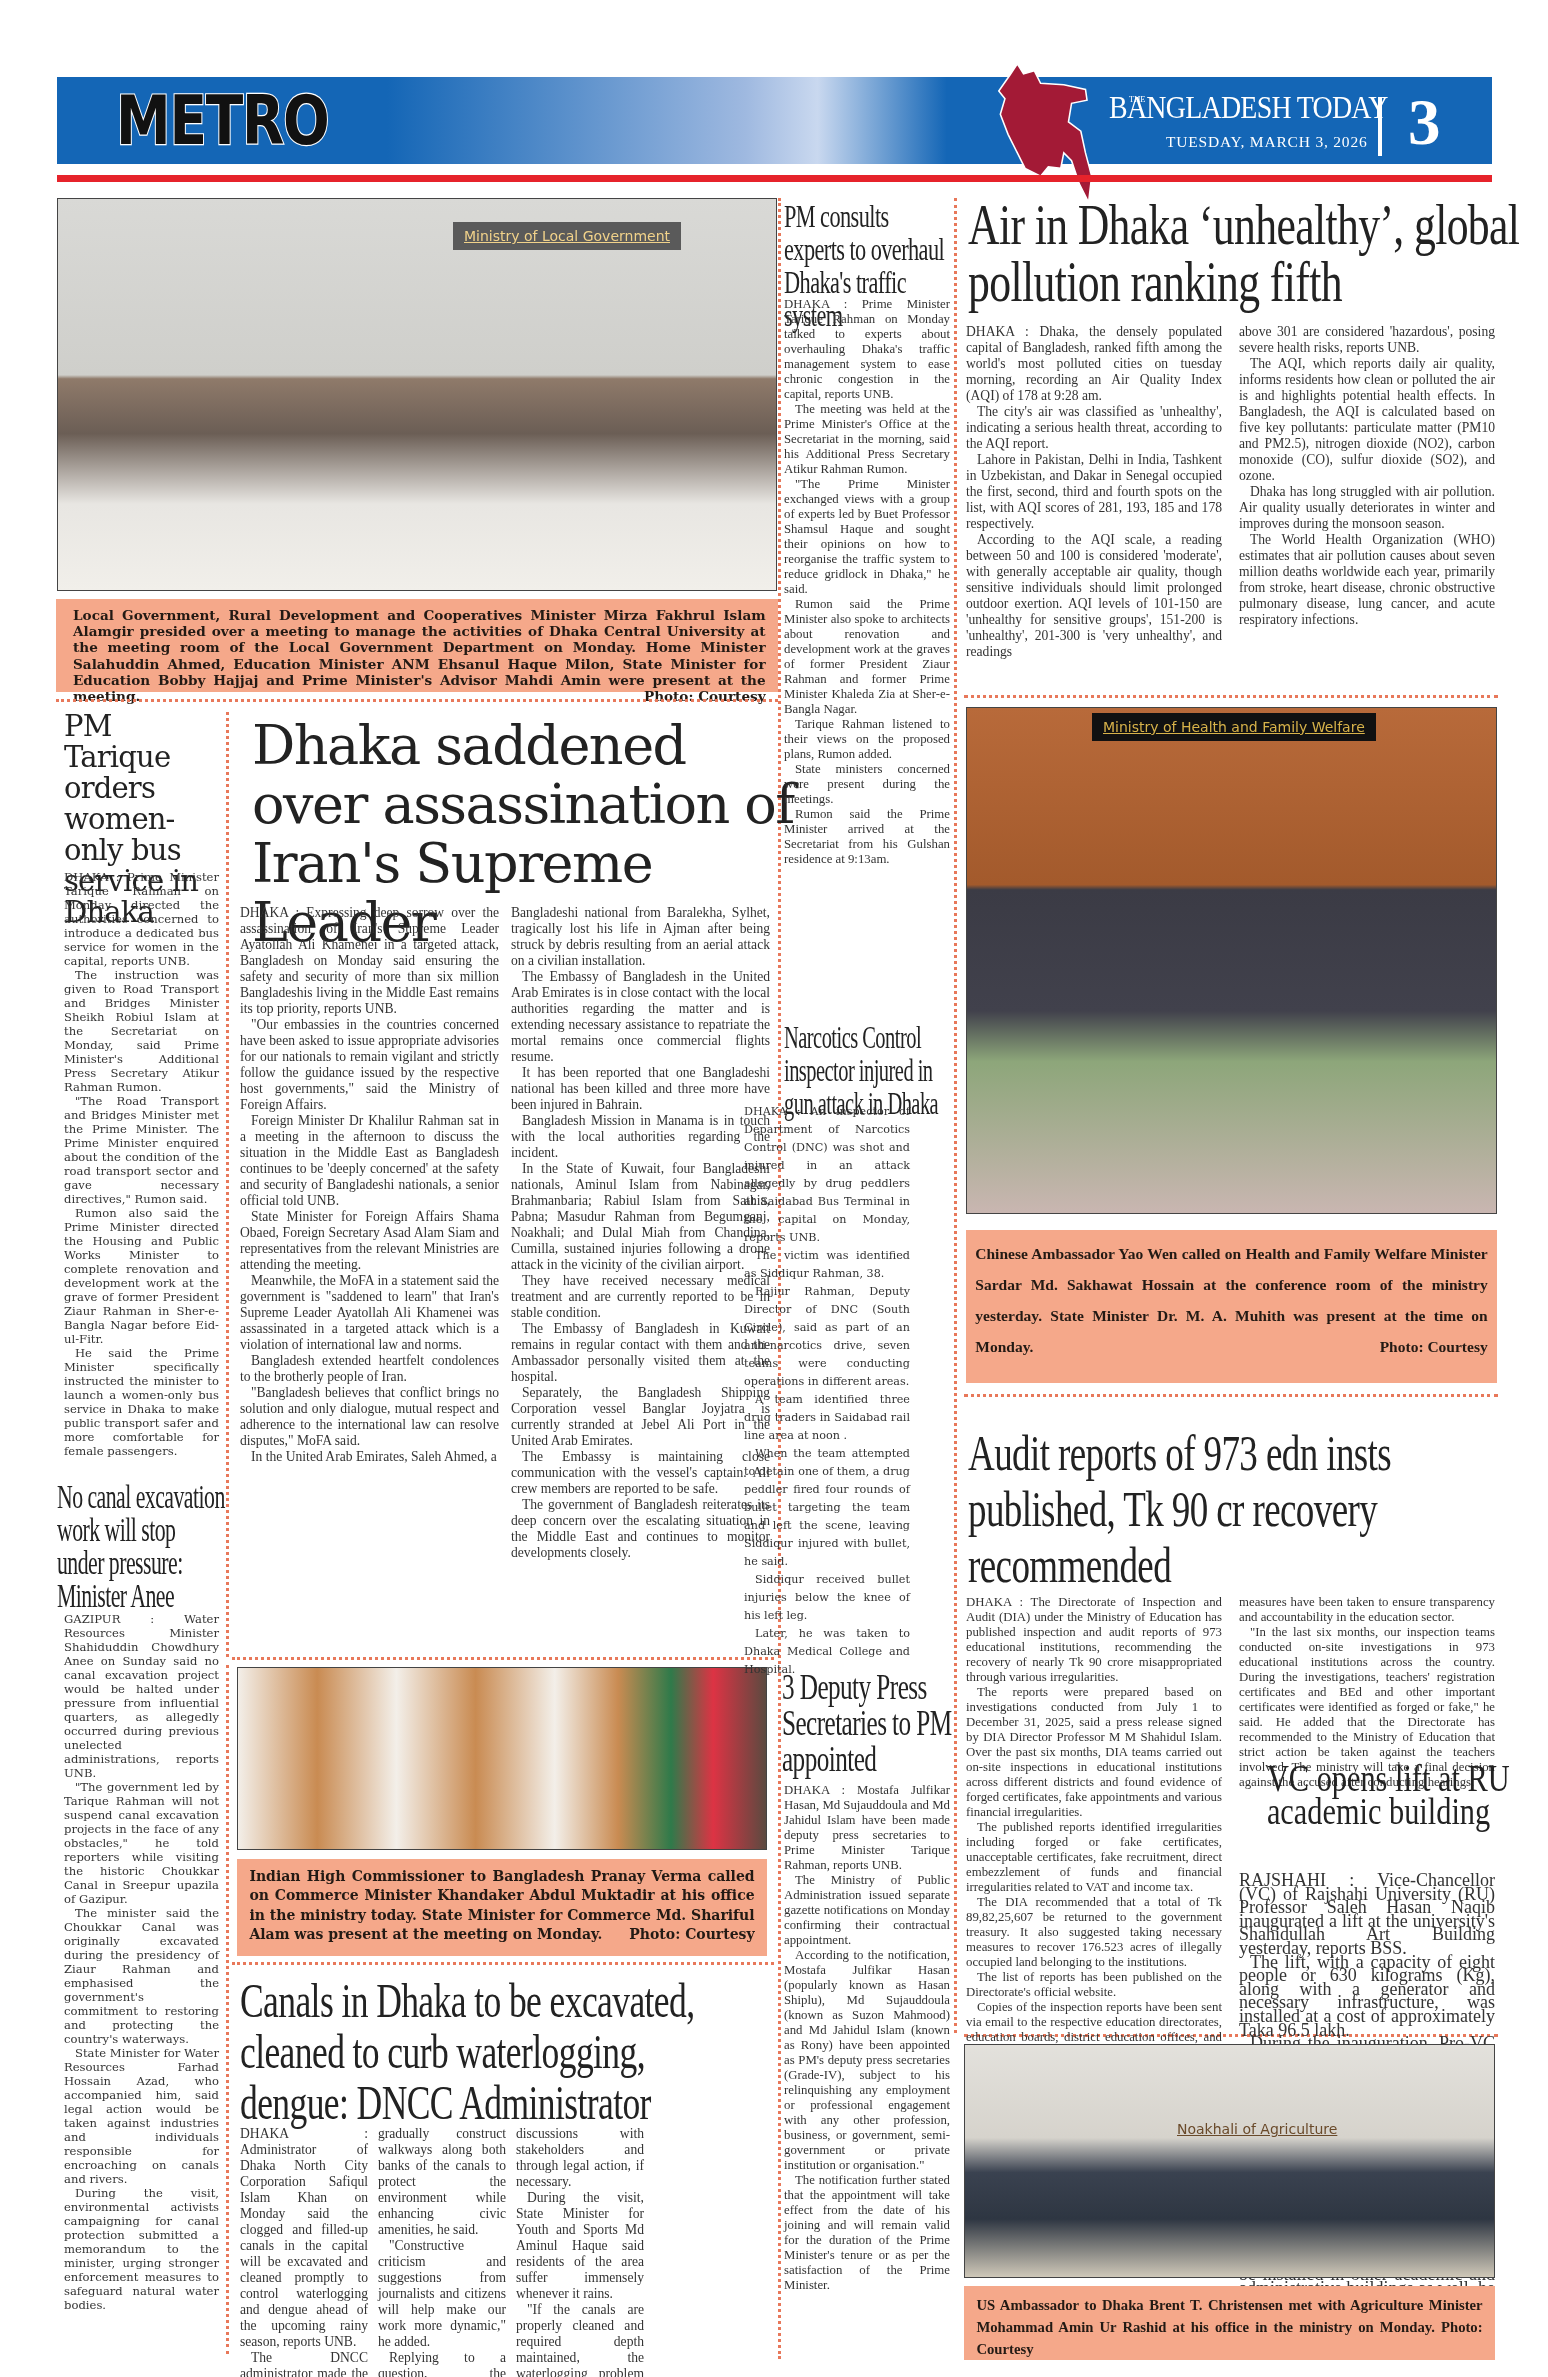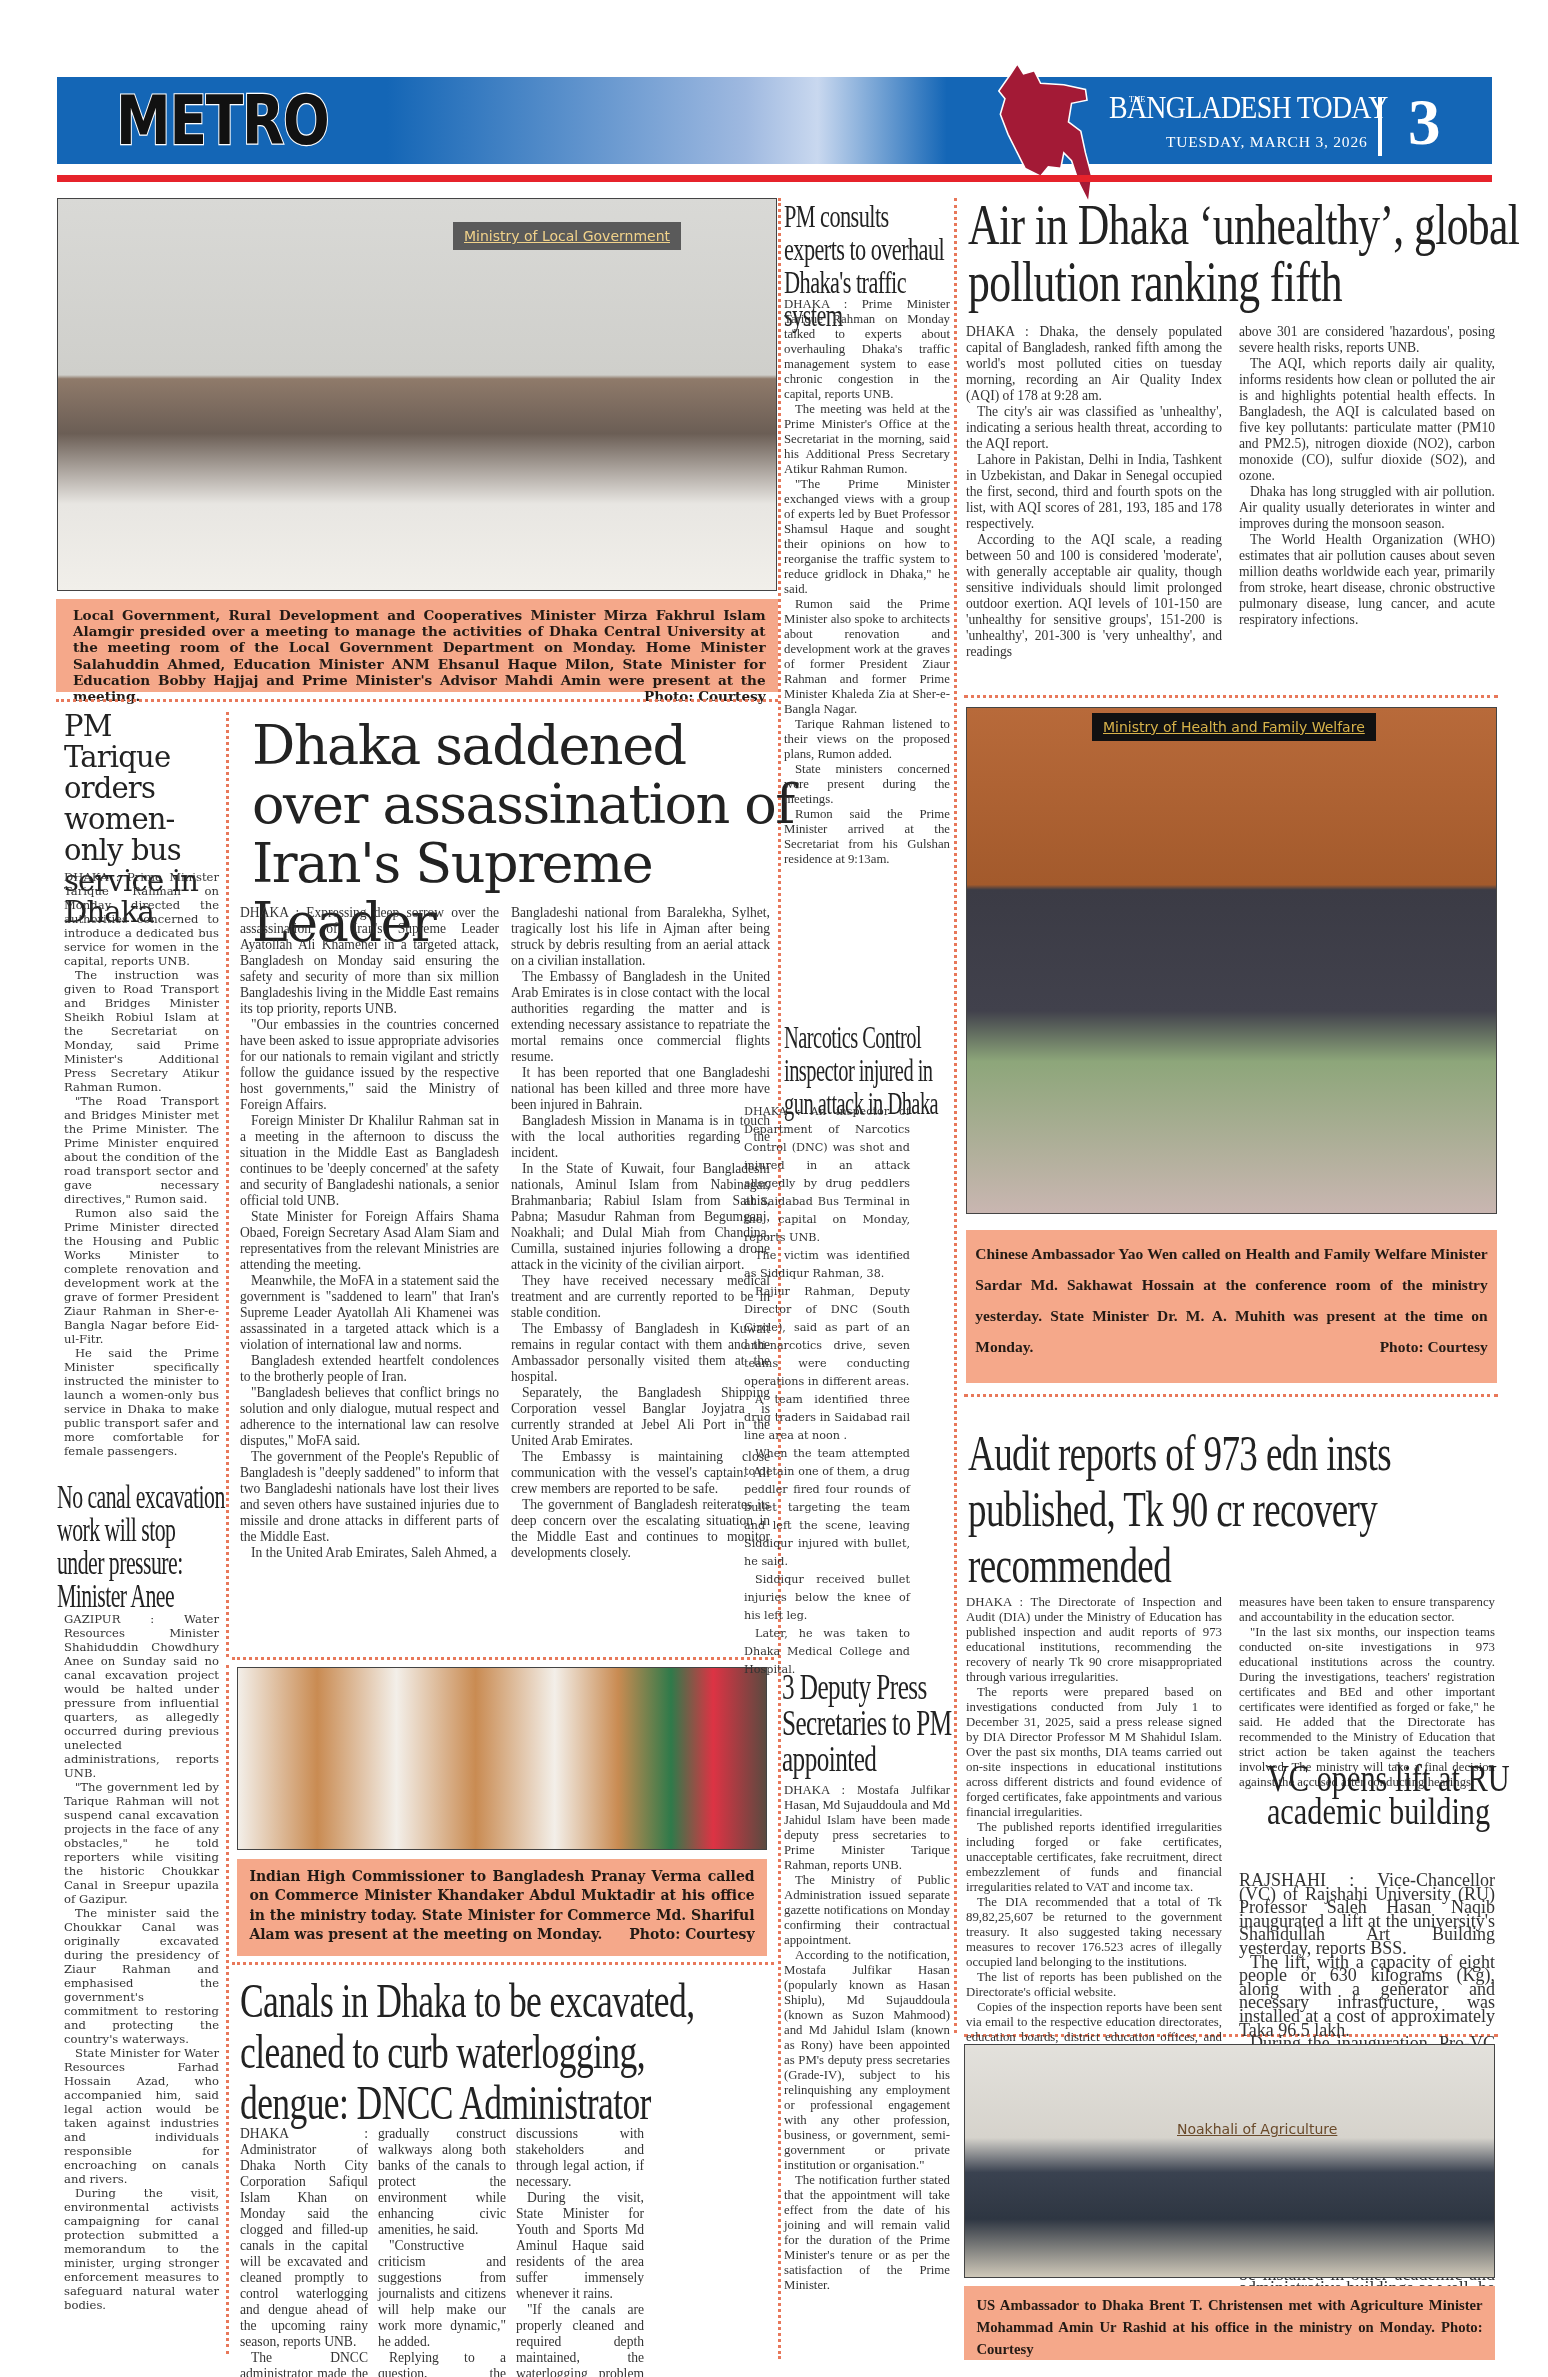--- a/index.html
+++ b/index.html
@@ -119,21 +119,20 @@
 
 <h1 class="abs hl h-iran">Dhaka saddened over assassination of Iran's Supreme Leader</h1>
 <div class="abs body cond" style="left:240px;top:905px;width:259px;">
   <p>DHAKA : Expressing deep sorrow over the assassination of Iran's Supreme Leader Ayatollah Ali Khamenei in a targeted attack, Bangladesh on Monday said ensuring the safety and security of more than six million Bangladeshis living in the Middle East remains its top priority, reports UNB.</p>
   <p>"Our embassies in the countries concerned have been asked to issue appropriate advisories for our nationals to remain vigilant and strictly follow the guidance issued by the respective host governments," said the Ministry of Foreign Affairs.</p>
   <p>Foreign Minister Dr Khalilur Rahman sat in a meeting in the afternoon to discuss the situation in the Middle East as Bangladesh continues to be 'deeply concerned' at the safety and security of Bangladeshi nationals, a senior official told UNB.</p>
   <p>State Minister for Foreign Affairs Shama Obaed, Foreign Secretary Asad Alam Siam and representatives from the relevant Ministries are attending the meeting.</p>
   <p>Meanwhile, the MoFA in a statement said the government is "saddened to learn" that Iran's Supreme Leader Ayatollah Ali Khamenei was assassinated in a targeted attack which is a violation of international law and norms.</p>
   <p>Bangladesh extended heartfelt condolences to the brotherly people of Iran.</p>
   <p>"Bangladesh believes that conflict brings no solution and only dialogue, mutual respect and adherence to the international law can resolve disputes," MoFA said.</p>
-  <p>The government of the People's Republic of Bangladesh is "deeply saddened" to inform that two Bangladeshi nationals have lost their lives and seven others have sustained injuries due to missile and drone attacks in different parts of the Middle East.</p>
   <p>In the United Arab Emirates, Saleh Ahmed, a</p>
 </div>
 <div class="abs body cond" style="left:511px;top:905px;width:259px;">
   <p style="text-indent:0">Bangladeshi national from Baralekha, Sylhet, tragically lost his life in Ajman after being struck by debris resulting from an aerial attack on a civilian installation.</p>
   <p>The Embassy of Bangladesh in the United Arab Emirates is in close contact with the local authorities regarding the matter and is extending necessary assistance to repatriate the mortal remains once commercial flights resume.</p>
   <p>It has been reported that one Bangladeshi national has been killed and three more have been injured in Bahrain.</p>
   <p>Bangladesh Mission in Manama is in touch with the local authorities regarding the incident.</p>
   <p>In the State of Kuwait, four Bangladeshi nationals, Aminul Islam from Nabinagar, Brahmanbaria; Rabiul Islam from Sathia, Pabna; Masudur Rahman from Begumganj, Noakhali; and Dulal Miah from Chandina, Cumilla, sustained injuries following a drone attack in the vicinity of the civilian airport.</p>
   <p>They have received necessary medical treatment and are currently reported to be in stable condition.</p>
   <p>The Embassy of Bangladesh in Kuwait remains in regular contact with them and the Ambassador personally visited them at the hospital.</p>

